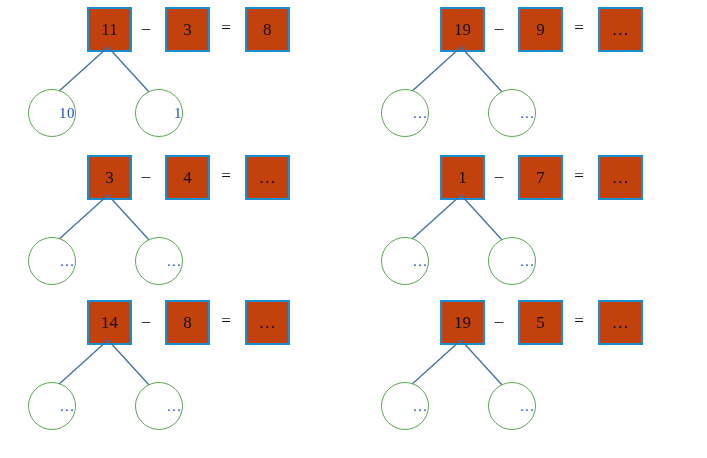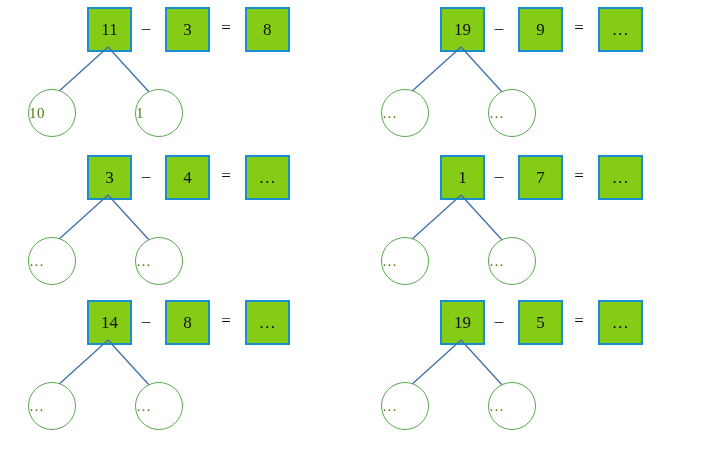--- a/index.html
+++ b/index.html
@@ -39,21 +39,21 @@
     height: 45px;
   }
 
   .num-box {
     position: absolute;
     top: 7px;
     width: 41px;
     height: 41px;
     border: 2px solid #1a8fd0;
     box-sizing: content-box;
-    background: #84cc16;
+    background: #c2410c;
     display: flex;
     align-items: center;
     justify-content: center;
     font-size: 17px;
     line-height: 1;
     color: #111111;
   }
   .num-box.minuend    { left: 87px; }
   .num-box.subtrahend { left: 165px; }
   .num-box.result     { left: 245px; }
@@ -94,24 +94,24 @@
   .bond-circle {
     position: absolute;
     top: 44px;
     width: 46px;
     height: 46px;
     border: 1.6px solid #5aa84f;
     border-radius: 50%;
     background: #ffffff;
     display: flex;
     align-items: center;
-    justify-content: flex-start;
+    justify-content: flex-end;
     font-size: 15px;
     line-height: 1;
-    color: #4d7c0f;
+    color: #1d4ed8;
   }
   .bond-circle.left  { left: 28px; }
   .bond-circle.right { left: 135px; }
 
   .ellipsis-val {
     letter-spacing: 0.5px;
   }
 </style>
 </head>
 <body>

